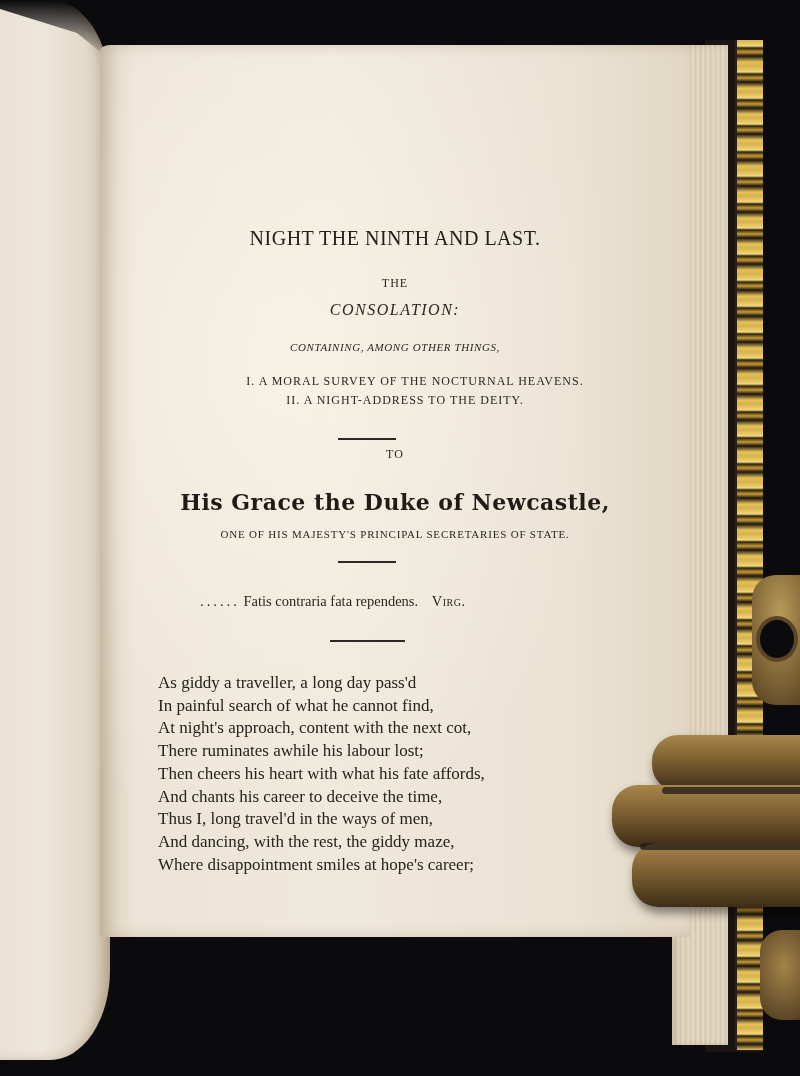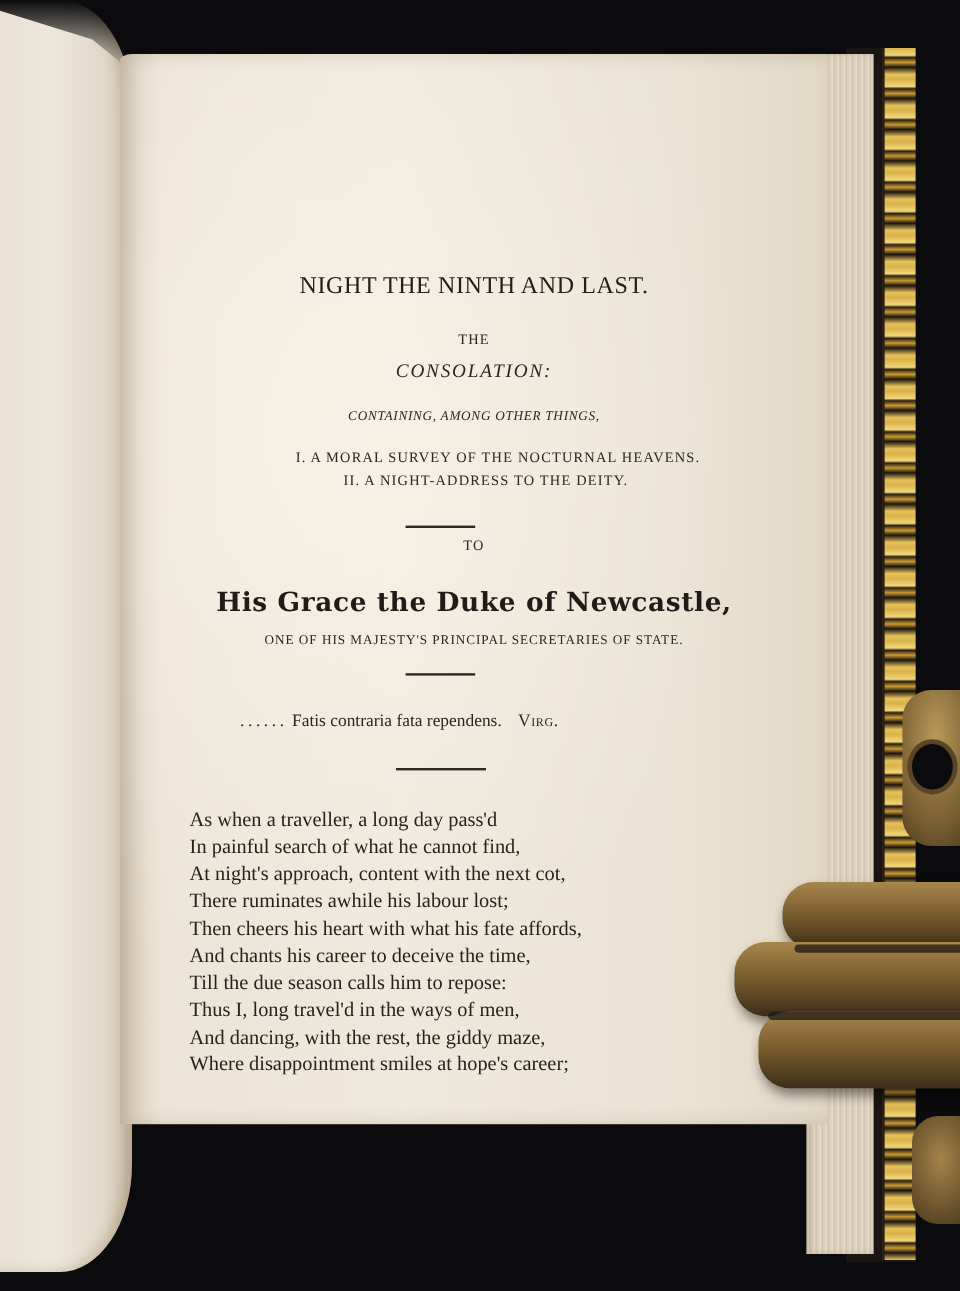--- a/index.html
+++ b/index.html
@@ -157,27 +157,26 @@
 
       <div class="epigraph">
         <span class="dots">......</span>
         <span>Fatis contraria fata rependens.</span>
         <span class="attrib">Virg.</span>
       </div>
 
       <div class="rule rule-3"></div>
 
       <div class="poem">
-        <span class="poem-line">As when a traveller, a long day pass'd</span>
+        <span class="poem-line">As giddy a traveller, a long day pass'd</span>
         <span class="poem-line">In painful search of what he cannot find,</span>
         <span class="poem-line">At night's approach, content with the next cot,</span>
         <span class="poem-line">There ruminates awhile his labour lost;</span>
         <span class="poem-line">Then cheers his heart with what his fate affords,</span>
         <span class="poem-line">And chants his career to deceive the time,</span>
-        <span class="poem-line">Till the due season calls him to repose:</span>
         <span class="poem-line">Thus I, long travel'd in the ways of men,</span>
         <span class="poem-line">And dancing, with the rest, the giddy maze,</span>
         <span class="poem-line">Where disappointment smiles at hope's career;</span>
       </div>
     </div>
   </div>
 
   <div class="clasp-plate"></div>
   <div class="clasp-hole"></div>
   <div class="clasp-claw">

